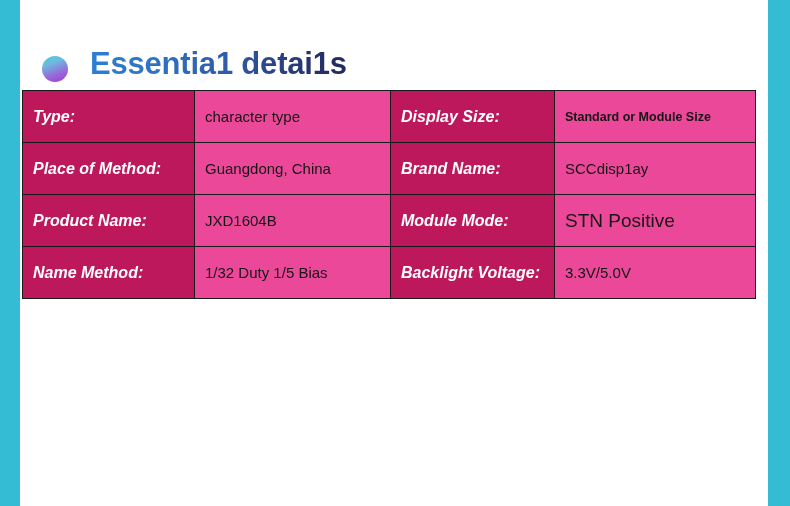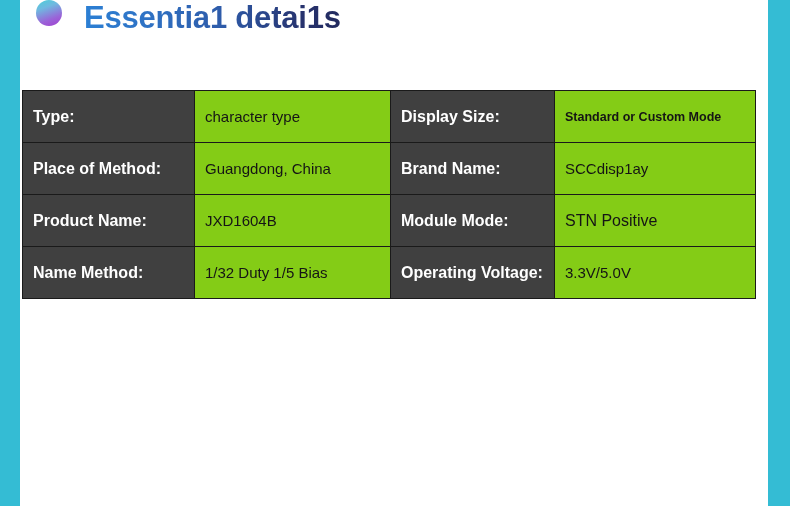--- a/index.html
+++ b/index.html
@@ -33,22 +33,22 @@
   .rail-right { right: 0; width: 22px; }
 
   
   .header {
     position: absolute;
     left: 20px;
     top: 0;
     right: 22px;
     height: 82px;
     display: flex;
-    align-items: flex-start;
-    padding-left: 16px;
+    align-items: flex-end;
+    padding-left: 22px;
     box-sizing: border-box;
   }
   .bullet-dot {
     width: 26px;
     height: 26px;
     border-radius: 50%;
     background: linear-gradient(160deg, #49d0d8 0%, #6fb9e0 30%, #9a63d8 70%, #a13fd0 100%);
     flex: 0 0 auto;
     margin-right: 22px;
   }
@@ -74,39 +74,40 @@
     table-layout: fixed;
   }
   .spec-table td {
     border: 1.5px solid #1a1a1a;
     height: 52px;
     vertical-align: middle;
     padding: 0 0 0 10px;
     box-sizing: border-box;
   }
   .k-cell {
-    background: #404040;
+    background: #be185d;
     color: #ffffff;
     font-size: 16px;
     font-weight: bold;
     white-space: nowrap;
+    font-style: italic;
   }
   .k-cell.narrow   { font-size: 14px; }
   .v-cell {
-    background: #84cc16;
+    background: #ec4899;
     color: #151515;
     font-size: 15px;
     font-weight: normal;
     padding-left: 14px;
   }
   .v-cell.small {
     font-size: 12.5px;
     font-weight: bold;
   }
-  .v-cell.mid { font-size: 16px; }
+  .v-cell.mid { font-size: 19px; }
 
   
   col.c1 { width: 172px; }
   col.c2 { width: 196px; }
   col.c3 { width: 164px; }
   col.c4 { width: 201px; }
 </style>
 </head>
 <body>
 
@@ -125,36 +126,36 @@
       <col class="c1">
         <col class="c2">
         <col class="c3">
         <col class="c4">
     </colgroup>
     <tbody>
       <tr>
         <td class="k-cell">Type:</td>
         <td class="v-cell">character type</td>
         <td class="k-cell">Display Size:</td>
-        <td class="v-cell small">Standard or Custom Mode</td>
+        <td class="v-cell small">Standard or Module Size</td>
       </tr>
       <tr>
         <td class="k-cell">Place of  Method:</td>
         <td class="v-cell">Guangdong, China</td>
         <td class="k-cell">Brand Name:</td>
         <td class="v-cell">SCCdisp1ay</td>
       </tr>
       <tr>
         <td class="k-cell">Product Name:</td>
         <td class="v-cell">JXD1604B</td>
         <td class="k-cell">Module Mode:</td>
         <td class="v-cell mid">STN Positive</td>
       </tr>
       <tr>
         <td class="k-cell">Name Method:</td>
         <td class="v-cell">1/32 Duty 1/5 Bias</td>
-        <td class="k-cell">Operating Voltage:</td>
+        <td class="k-cell">Backlight Voltage:</td>
         <td class="v-cell">3.3V/5.0V</td>
       </tr>
     </tbody>
   </table>
 
 </div>
 
 </body></html>

